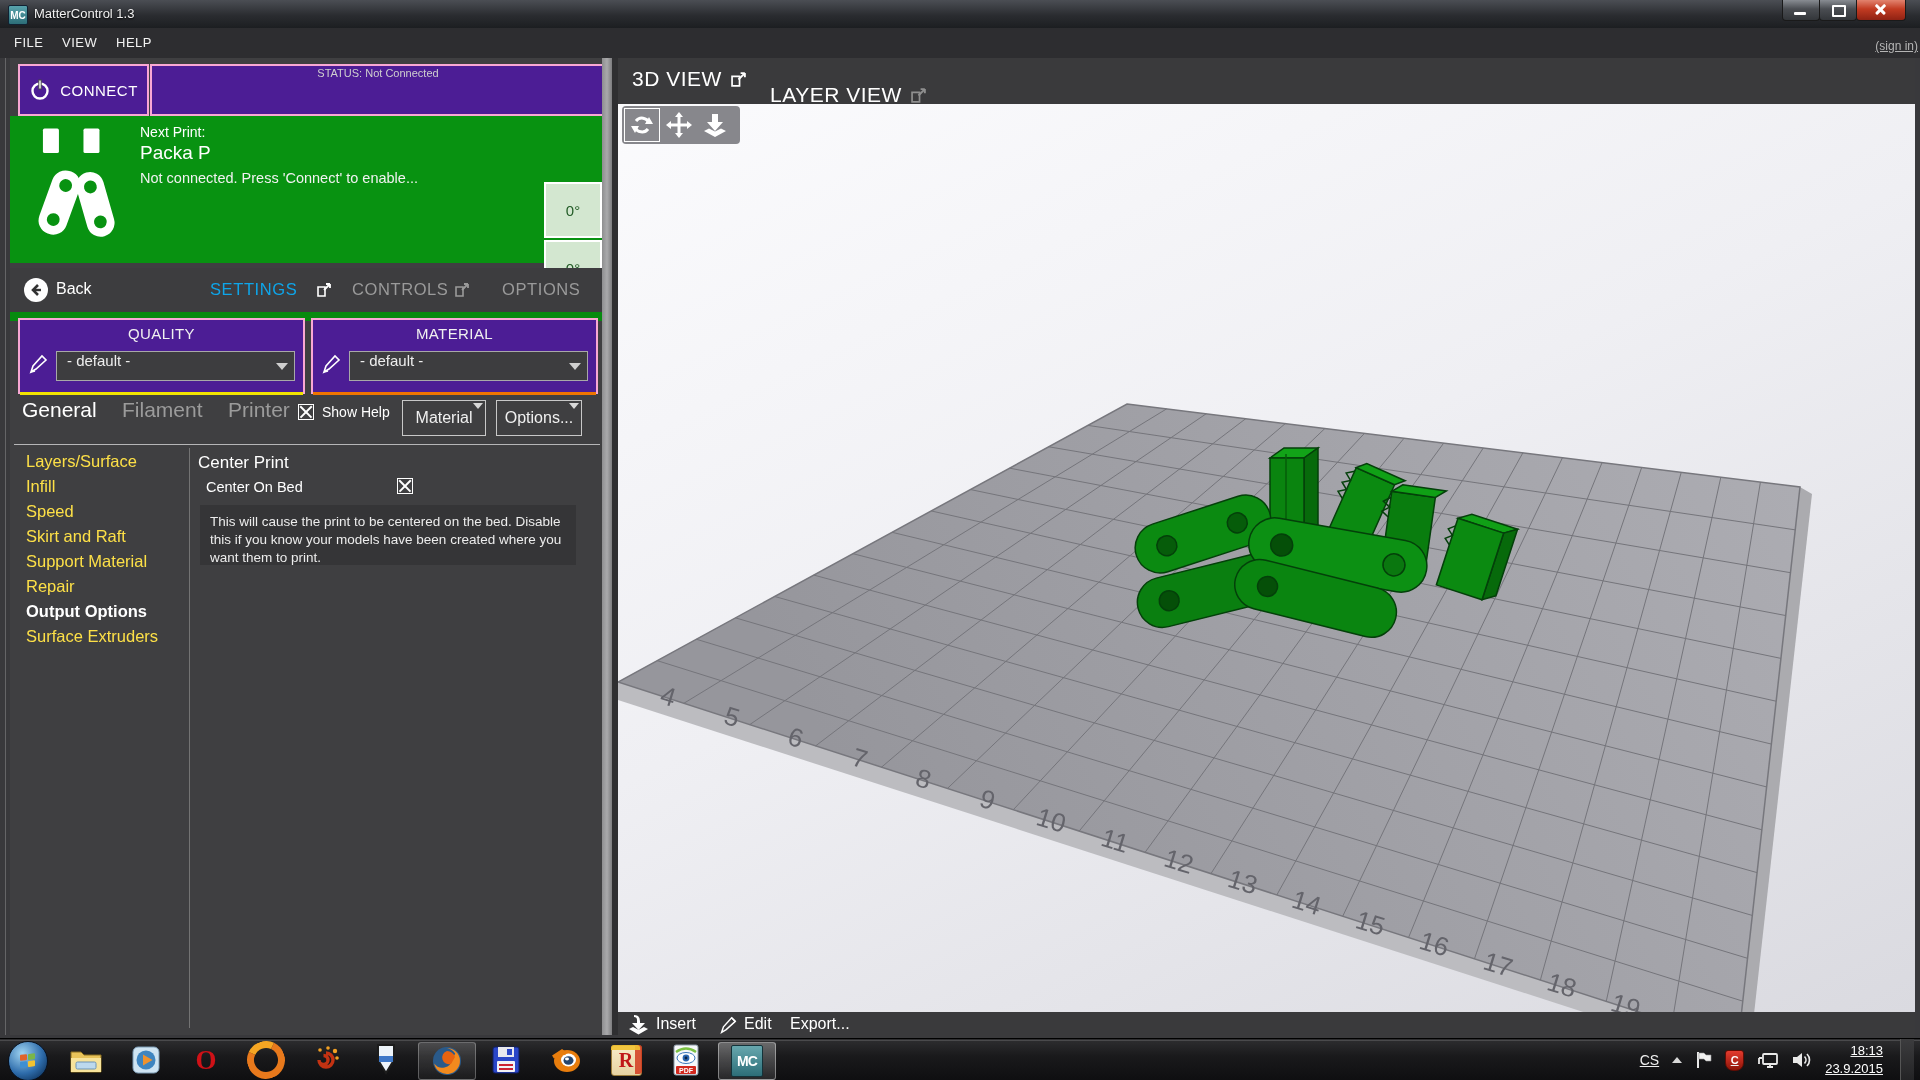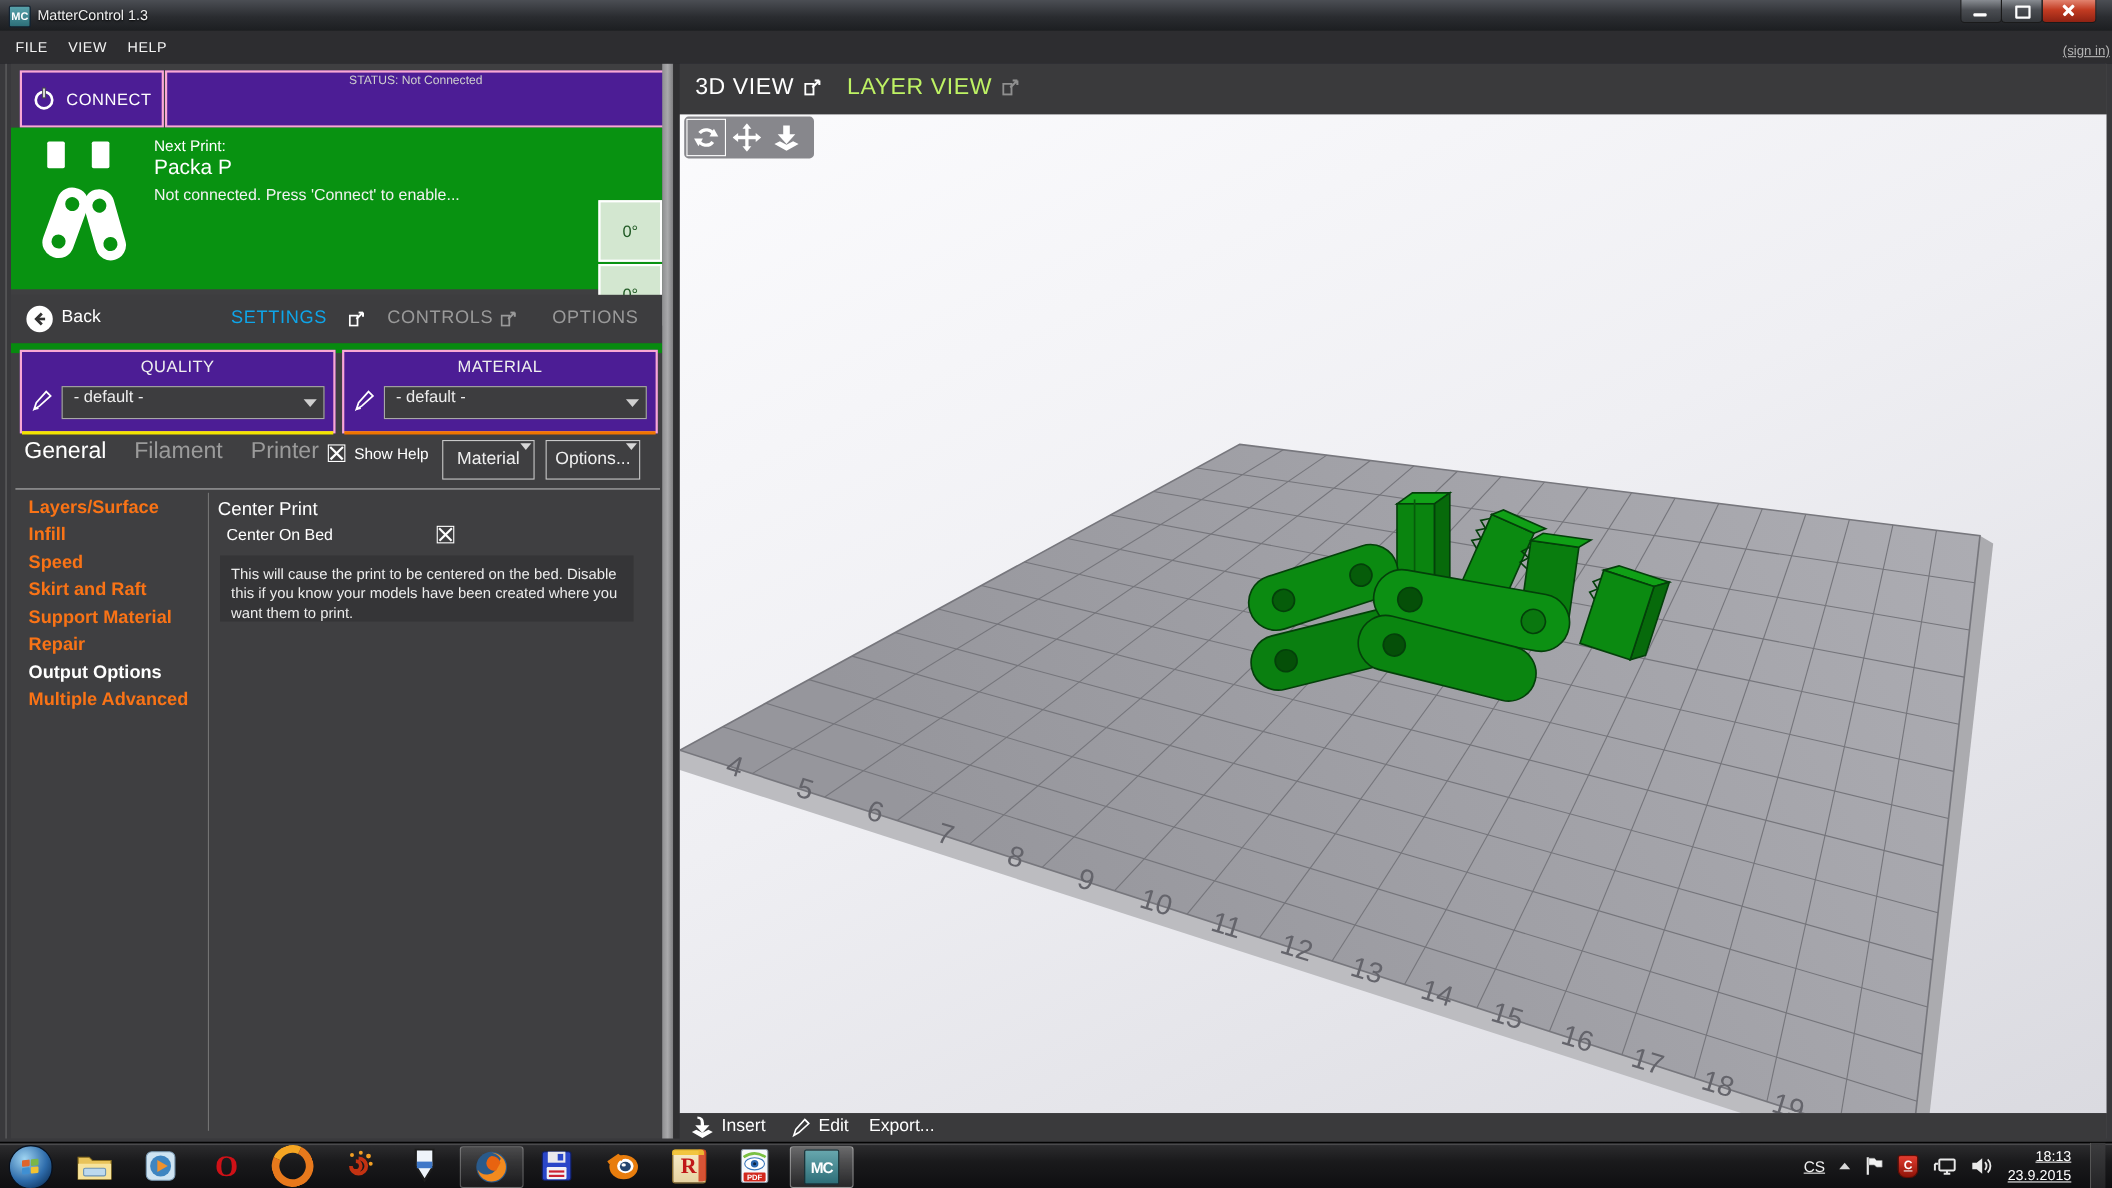--- a/index.html
+++ b/index.html
@@ -67,32 +67,32 @@
   .chk{width:14px;height:14px;border:1.5px solid #fff;position:relative;display:inline-block;}
   .chk:before,.chk:after{content:"";position:absolute;left:-1px;top:6px;width:16px;height:1.6px;background:#fff;}
   .chk:before{transform:rotate(45deg);} .chk:after{transform:rotate(-45deg);}
   .showhelp-label{font-size:14px;color:#fff;}
   .btn{border:1px solid #c8c8c8;background:transparent;color:#f0f0f0;font-size:16px;
       display:flex;align-items:center;justify-content:center;position:absolute;cursor:pointer;}
   .btn .corner{position:absolute;top:2px;right:2px;width:0;height:0;border-left:5px solid transparent;
       border-right:5px solid transparent;border-top:6px solid #d8d8d8;}
   .hsep{left:4px;top:386px;width:586px;height:1px;background:#d5d5d5;opacity:.8;}
   
-  .cat{left:16px;width:160px;height:25px;font-size:16.5px;color:#f97316;cursor:pointer;font-weight:bold;}
+  .cat{left:16px;width:160px;height:25px;font-size:16.5px;color:#fde047;cursor:pointer;}
   .cat.on{color:#fff;font-weight:bold;}
   .vsep{left:179px;top:390px;width:1px;height:580px;background:#737373;}
   .detail-group{left:188px;top:395px;font-size:17px;color:#fff;}
   .detail-setting{left:196px;top:421px;font-size:14.5px;color:#fff;}
   .help-box{left:190px;top:447px;width:376px;height:60px;background:#353537;color:#ececec;
       font-size:13.5px;line-height:1.35;padding:8px 10px;box-sizing:border-box;}
   
   .viewport{left:618px;top:58px;width:1297px;height:980px;background:#3a3a3c;}
   .vp-header{left:0;top:0;width:1297px;height:46px;background:#3a3a3c;}
   .vtab{top:9px;font-size:21px;letter-spacing:.5px;display:flex;gap:9px;align-items:center;}
-  .vtab.on{color:#fff;} .vtab.off{color:#bef264;}
+  .vtab.on{color:#fff;} .vtab.off{color:#ffffff;margin-top:16px;}
   .canvas{left:0;top:46px;width:1297px;height:908px;
       background:linear-gradient(155deg,#fbfbfd 0%,#efeff3 45%,#dadae0 100%);overflow:hidden;}
   .vp-toolbar{left:4px;top:2px;width:114px;height:38px;background:#87878c;border-radius:4px;
       display:flex;align-items:center;gap:2px;padding:0 2px;}
   .tool{width:34px;height:32px;display:flex;align-items:center;justify-content:center;cursor:pointer;}
   .tool.selected{border:1.5px solid #fff;}
   .vp-actions{left:0;top:954px;width:1297px;height:26px;background:#3a3a3c;color:#fff;}
   .action-label{font-size:16px;color:#fff;top:3px;}
   
   .taskbar{left:0;top:1038px;width:1920px;height:42px;
@@ -255,21 +255,21 @@
   </div>
   <div class="abs hsep"></div>
 
   <div class="abs cat" style="top:394px">Layers/Surface</div>
   <div class="abs cat" style="top:419px">Infill</div>
   <div class="abs cat" style="top:444px">Speed</div>
   <div class="abs cat" style="top:469px">Skirt and Raft</div>
   <div class="abs cat" style="top:494px">Support Material</div>
   <div class="abs cat" style="top:519px">Repair</div>
   <div class="abs cat on" style="top:544px">Output Options</div>
-  <div class="abs cat" style="top:569px">Multiple Advanced</div>
+  <div class="abs cat" style="top:569px">Surface Extruders</div>
   <div class="abs vsep"></div>
 
   <div class="abs detail-group">Center Print</div>
   <div class="abs detail-setting">Center On Bed</div>
   <div class="abs" style="left:387px;top:420px"><span class="chk"></span></div>
   <div class="abs help-box">This will cause the print to be centered on the bed. Disable this if you know your models have been created where you want them to print.</div>
 </div>
 
 <div class="abs" style="left:602px;top:58px;width:10px;height:977px;background:linear-gradient(90deg,#8e8e90,#a9a9ab,#7d7d7f)"></div>
 <div class="abs" style="left:612px;top:58px;width:6px;height:977px;background:#2f2f31"></div>

